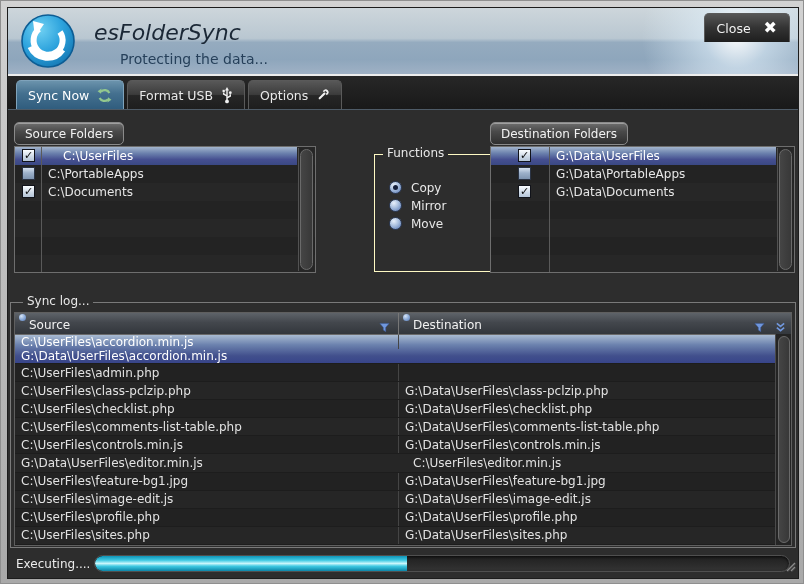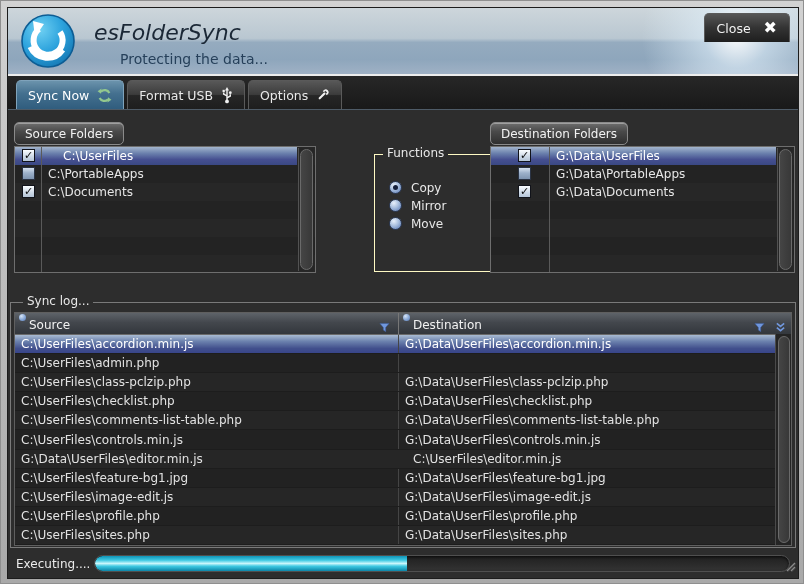--- a/index.html
+++ b/index.html
@@ -139,20 +139,21 @@
   }
   .funnel { position:absolute; top:5px; }
   .hdr-src .funnel { right:8px; }
   .hdr-dst .funnel { right:26px; }
   .chevrons { position:absolute; right:5px; top:5px; }
   .log-body { flex:1; display:flex; flex-direction:column; }
   .log-row { flex:1; display:flex; border-bottom:1px solid #1d1d1d; box-sizing:border-box; background:#262626; }
   .log-row:nth-child(even) { background:#222222; }
   .log-row.selected {
     background:linear-gradient(180deg,#a9bbd2 0%,#6c82ae 35%,#414f8c 75%,#38458a 100%);
+    flex-direction:column;
   }
   .lcell {
     font-size:12px; color:#e2e2e2; display:flex; align-items:center;
     padding-left:6px; box-sizing:border-box; overflow:hidden; white-space:nowrap;
   }
   .log-row.selected .lcell { color:#ffffff; }
   .lcell.src { width:384px; border-right:1px solid #454545; }
   .lcell.dst { flex:1; padding-right:20px; }
   .log-scroll {
     position:absolute; right:4px; top:31px; bottom:2px; width:15px;

